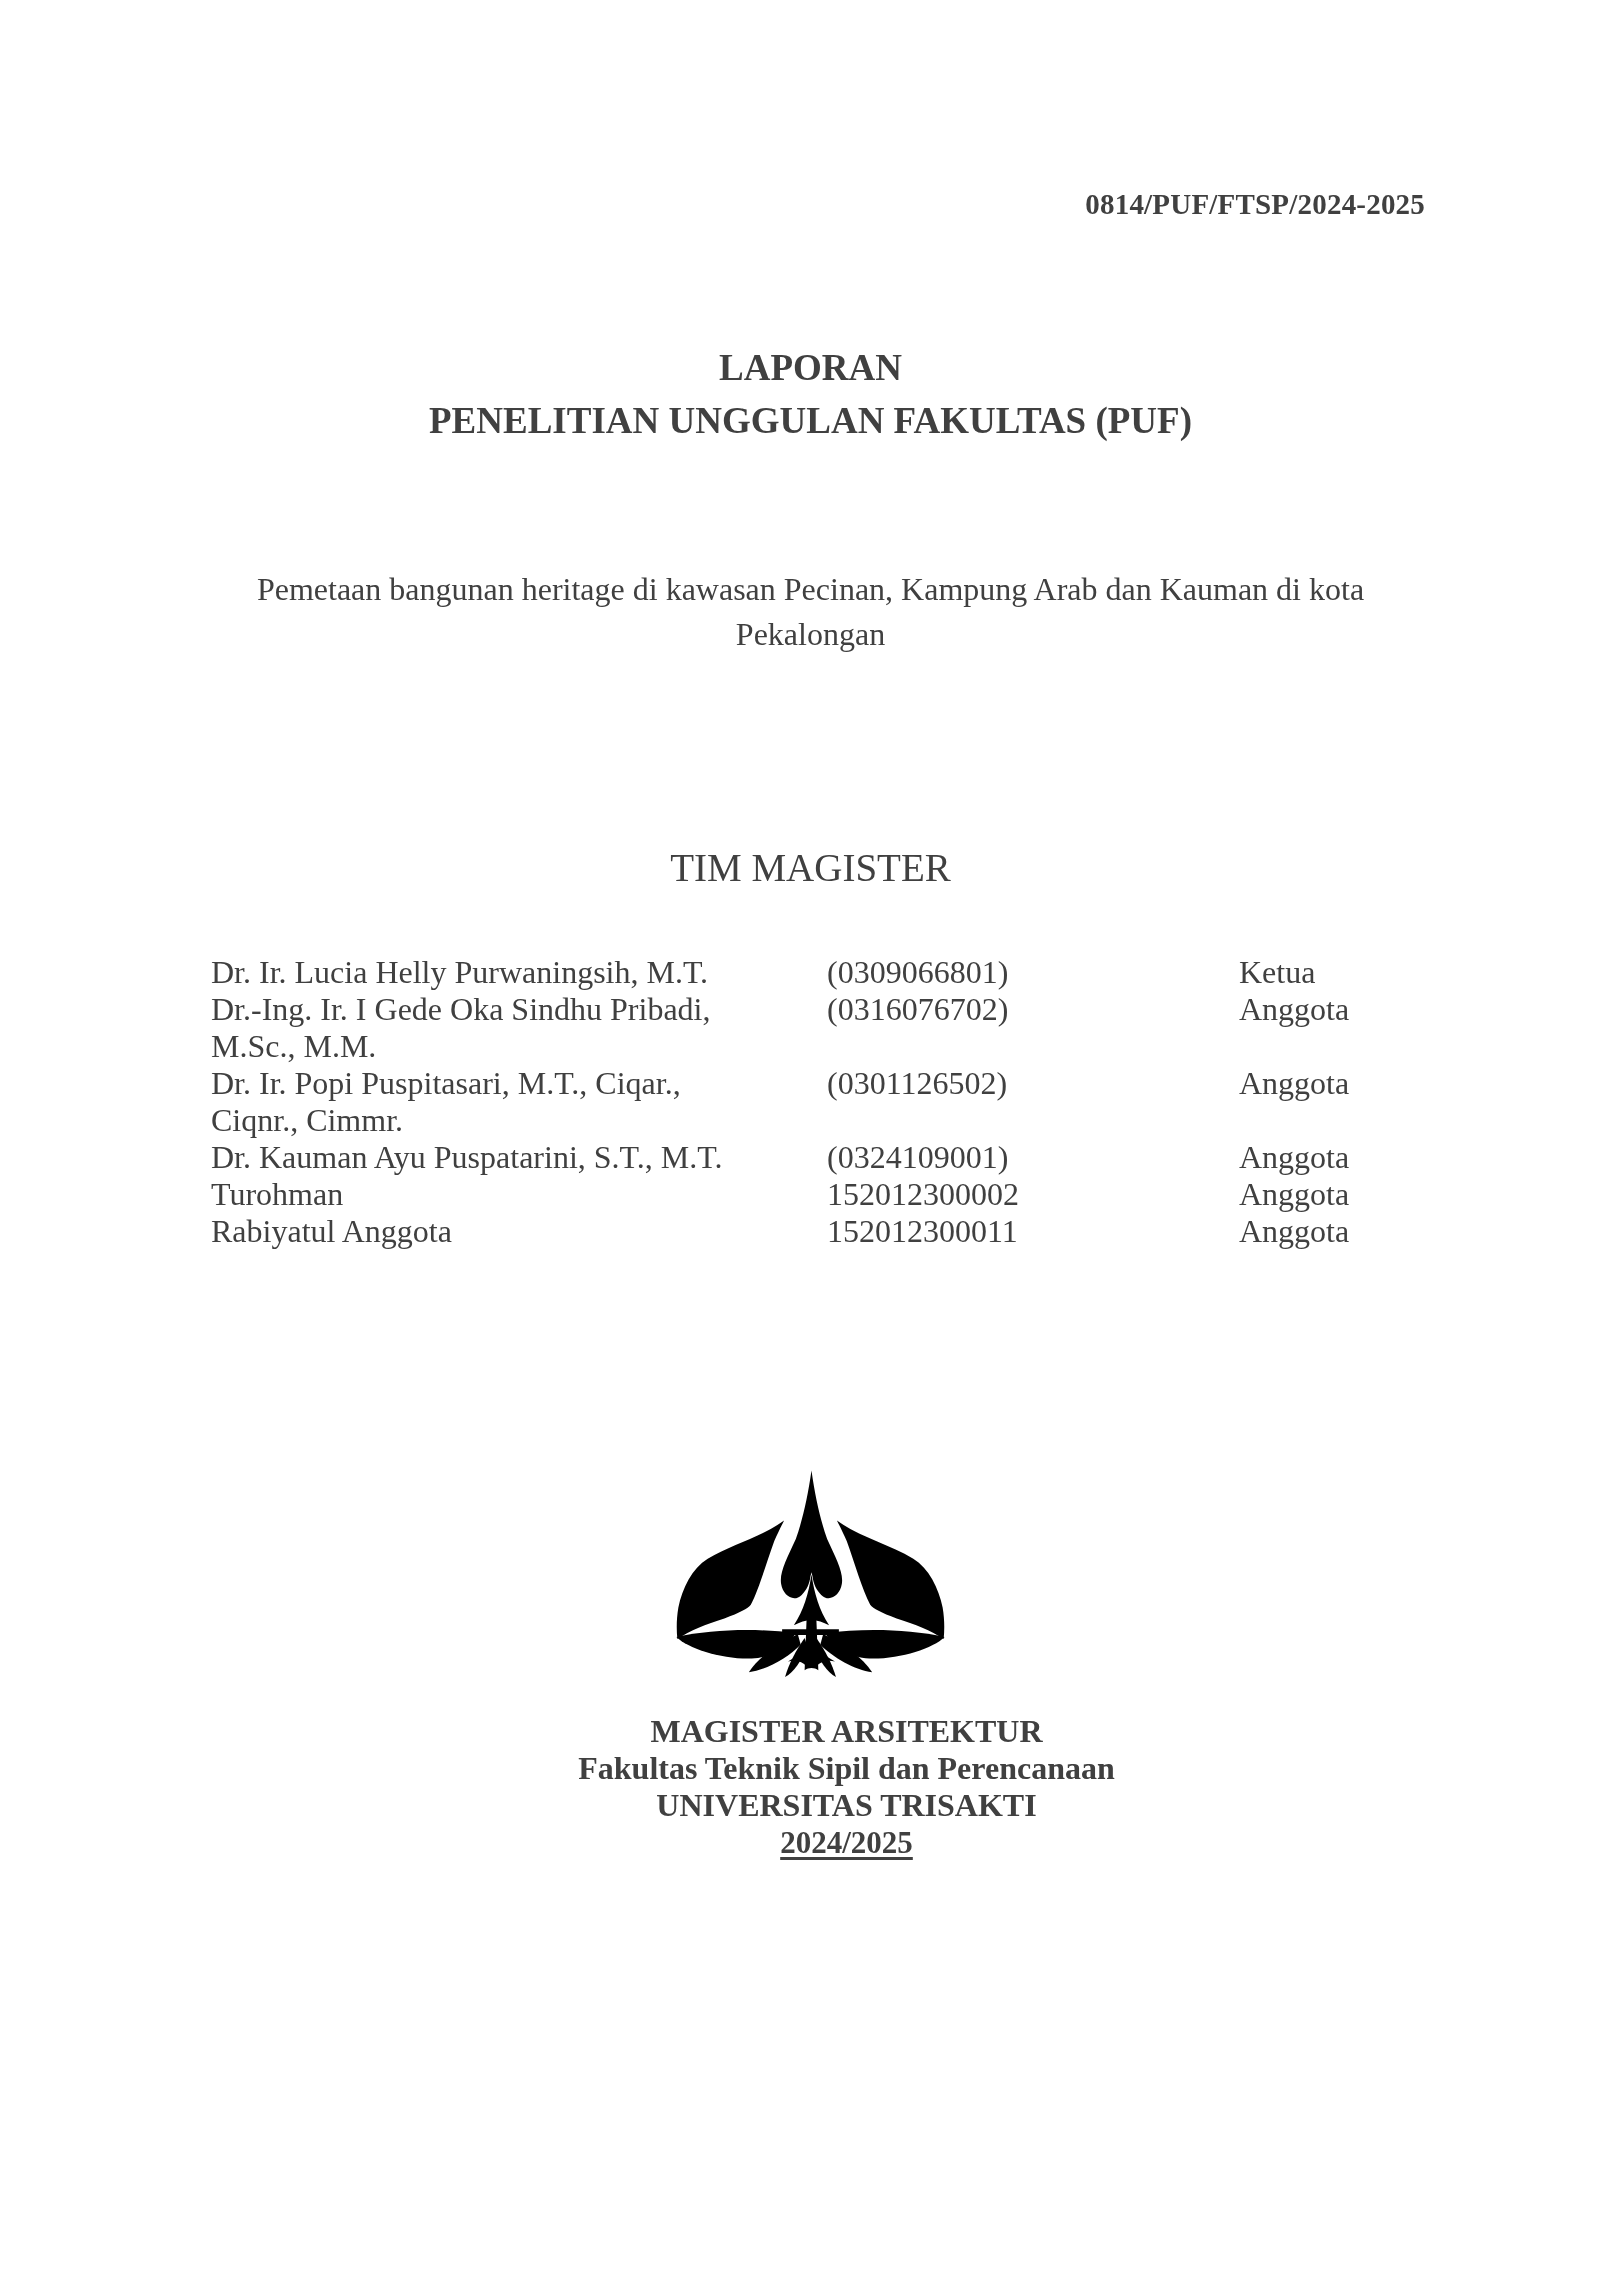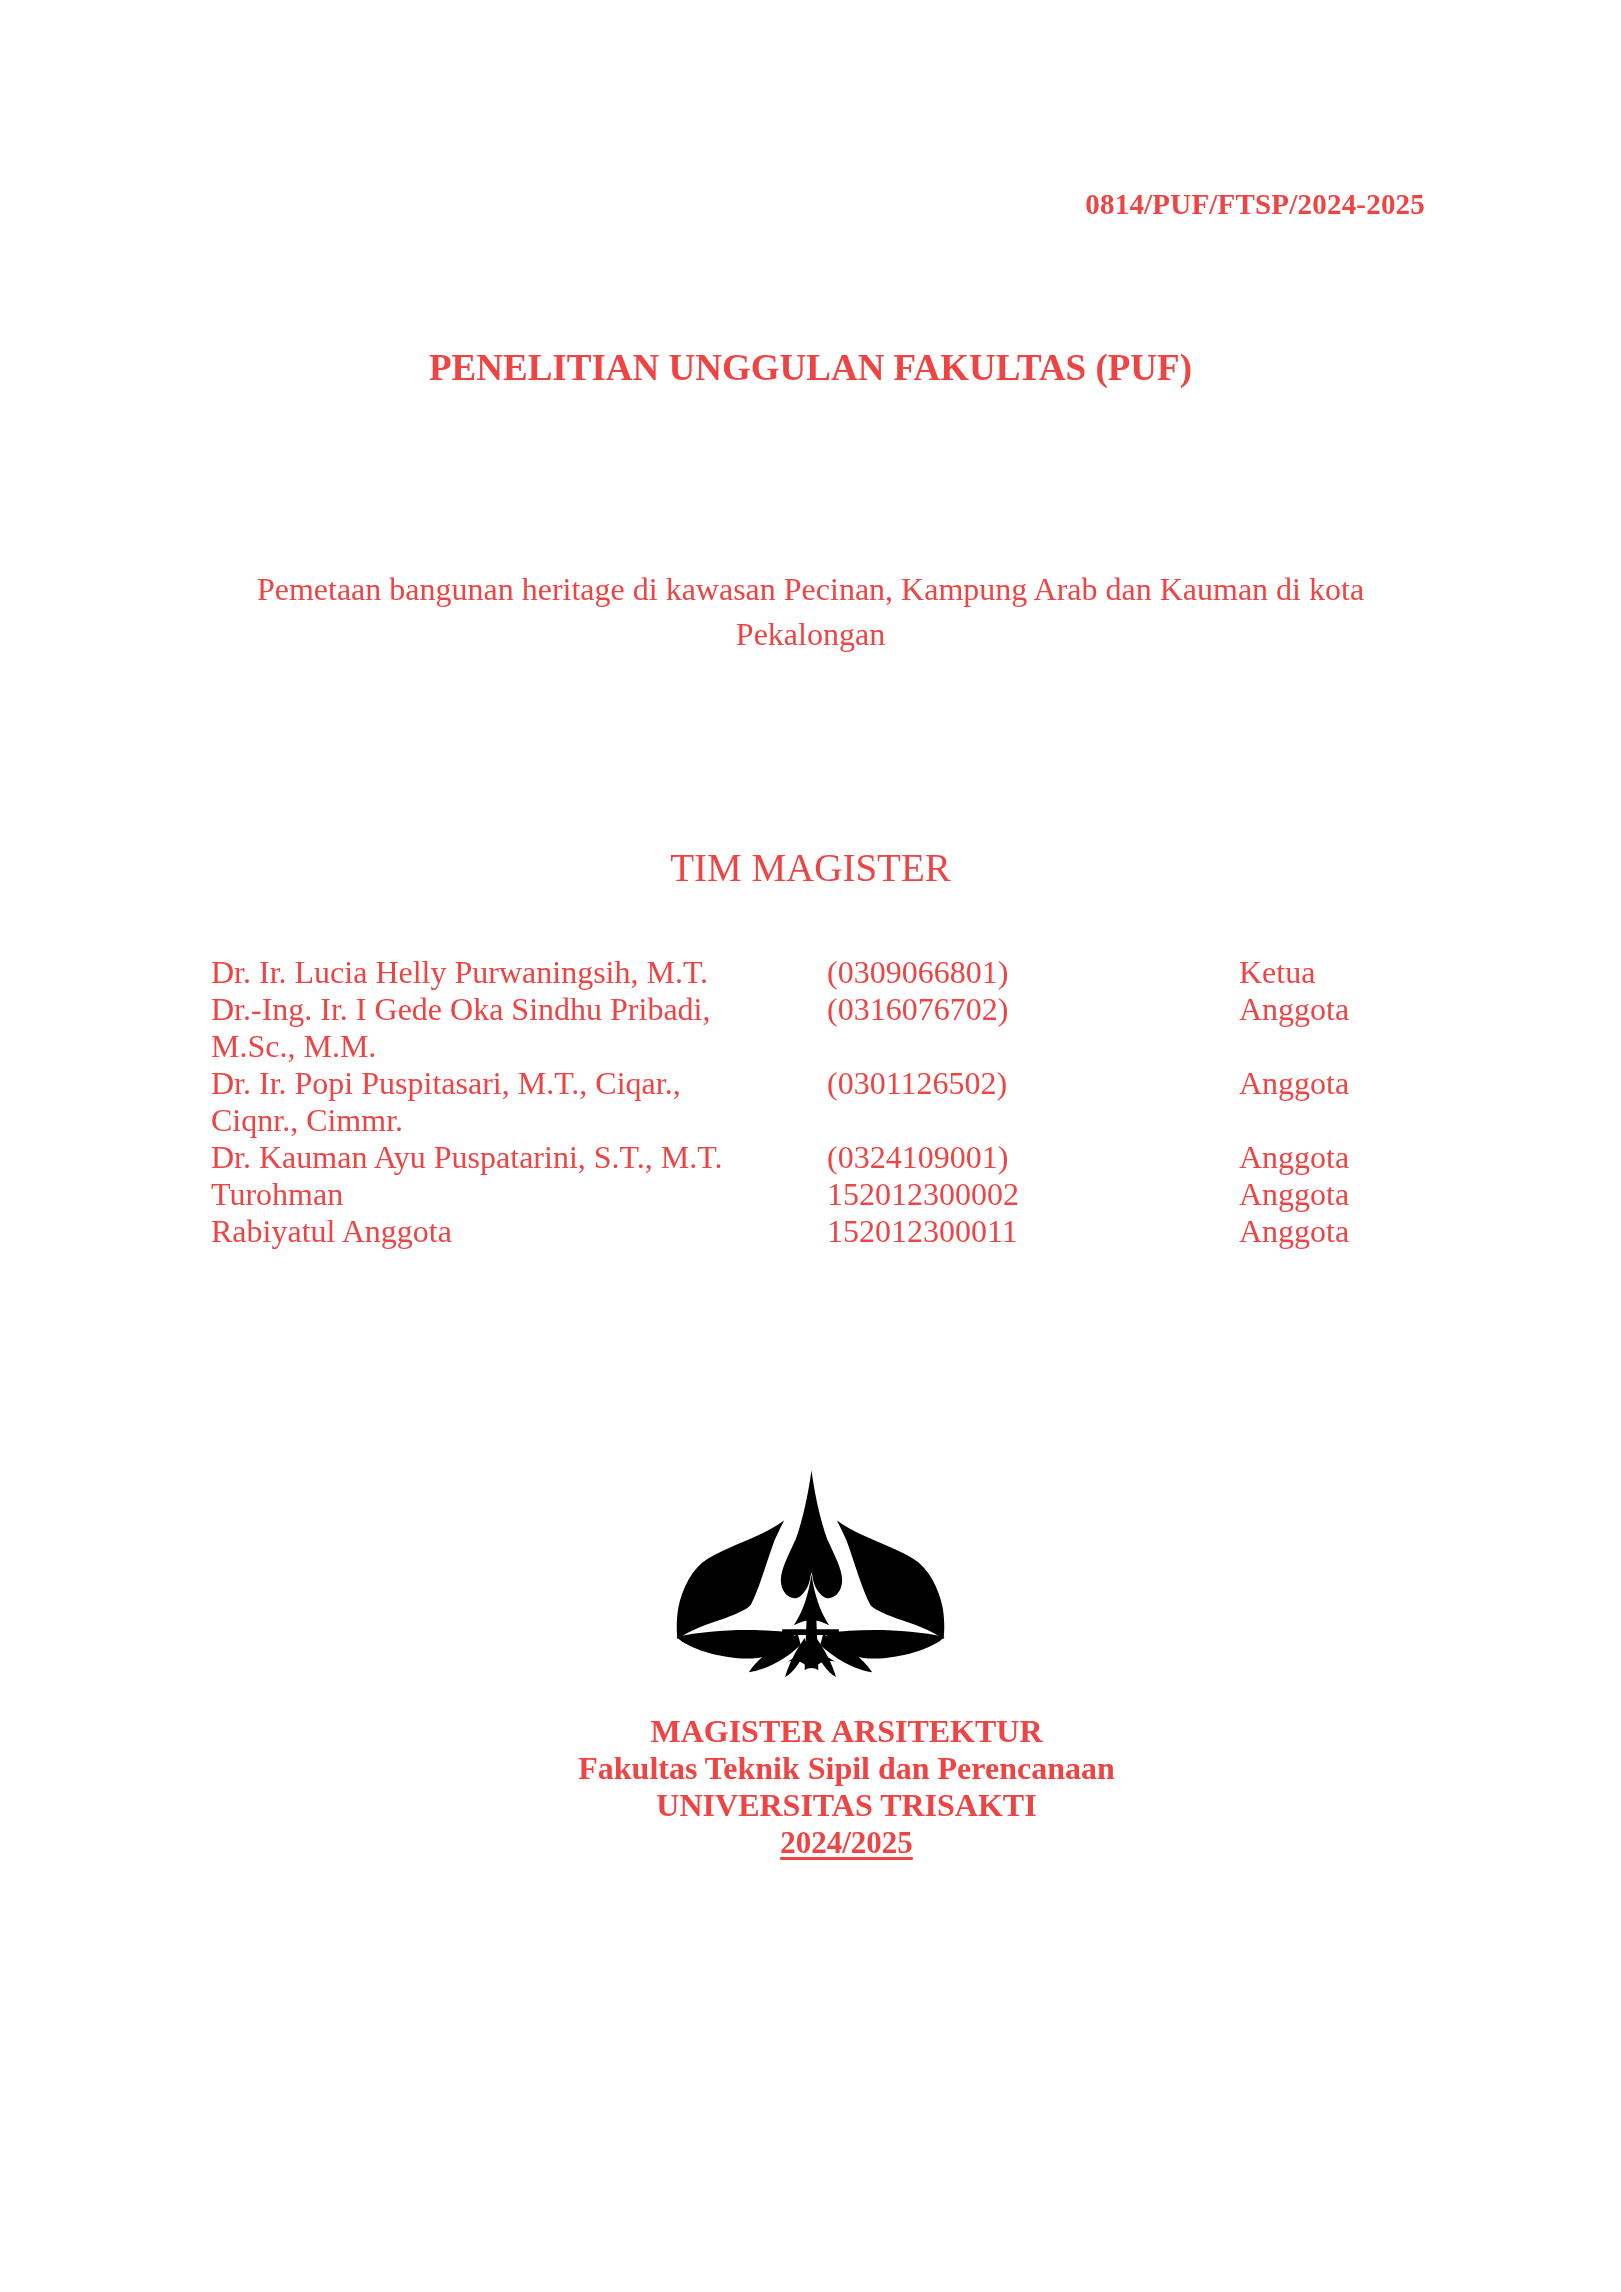--- a/index.html
+++ b/index.html
@@ -1,21 +1,21 @@
 <!DOCTYPE html>
 <html><head>
 <meta charset="utf-8">
 <style>
   html, body { margin: 0; padding: 0; background: #ffffff; }
   .page {
     position: relative;
     width: 1621px;
     height: 2293px;
     background: #ffffff;
-    color: #ef4444;
+    color: #404040;
     font-family: "Liberation Serif", "DejaVu Serif", serif;
     overflow: hidden;
   }
   .doc-number {
     position: absolute;
     top: 188px;
     right: 196px;
     font-size: 29px;
     font-weight: bold;
     letter-spacing: 0.2px;
@@ -86,20 +86,21 @@
   }
 </style>
 </head>
 <body>
 
 <div class="page">
 
   <div class="doc-number">0814/PUF/FTSP/2024-2025</div>
 
   <div class="title-block">
+    <div class="title-line">LAPORAN</div>
     <div class="title-line">PENELITIAN UNGGULAN FAKULTAS (PUF)</div>
   </div>
 
   <div class="subtitle-block">
     <div>Pemetaan bangunan heritage di kawasan Pecinan, Kampung Arab dan Kauman di kota</div>
     <div>Pekalongan</div>
   </div>
 
   <div class="team-heading">TIM MAGISTER</div>
 

